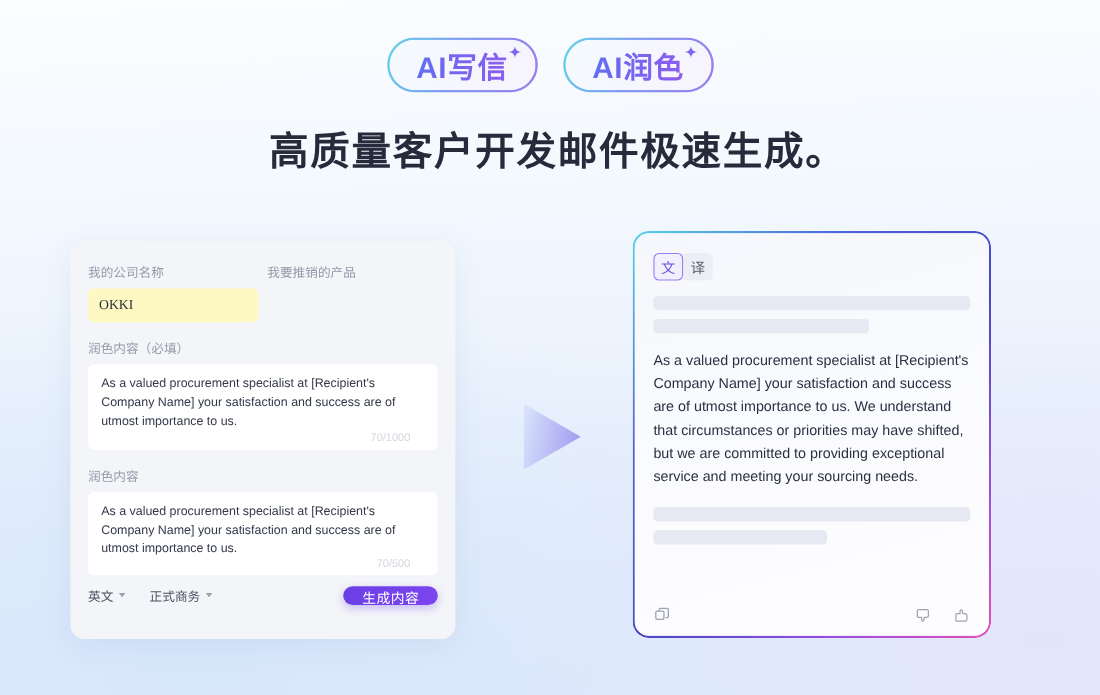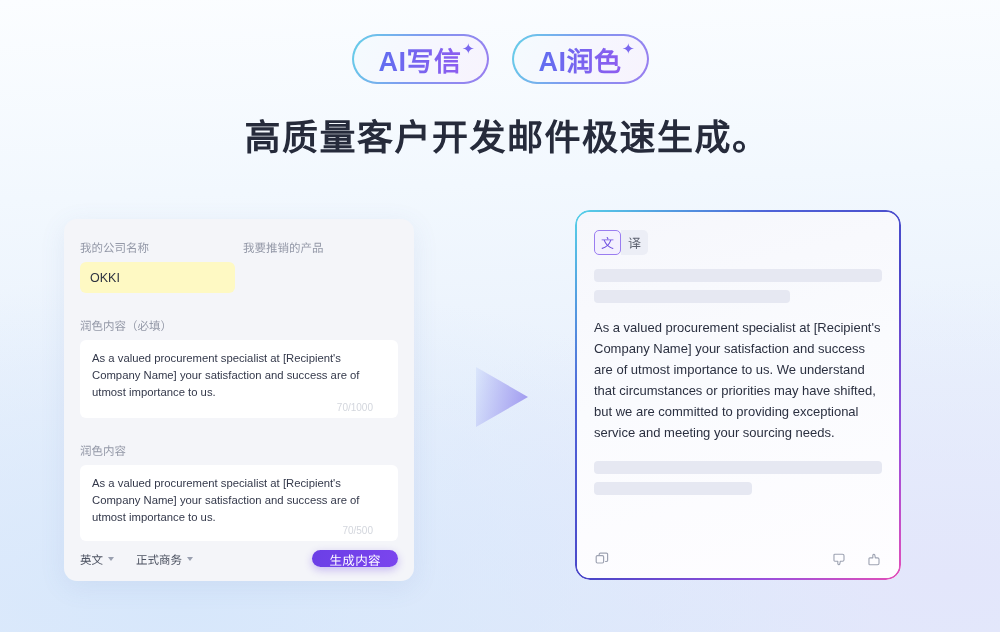--- a/index.html
+++ b/index.html
@@ -105,20 +105,21 @@
     height: 362px;
     background: #f4f5f9;
     border-radius: 13px;
     box-shadow: 0 6px 26px rgba(90,120,180,0.10);
     padding: 20px 16px 0 16px;
   }
 
   .field-row {
     display: flex;
     gap: 8px;
+    font-family: Liberation Serif, serif;
   }
   .field { flex: 1; min-width: 0; }
 
   .f-label {
     font-size: 11.5px;
     color: #9499a8;
     margin-bottom: 7px;
     display: block;
     white-space: nowrap;
   }
@@ -127,21 +128,21 @@
     height: 31px;
     background: #fef9c3;
     border-radius: 6px;
     display: flex;
     align-items: center;
     padding: 0 10px;
     font-size: 12.5px;
     color: #2e3340;
   }
 
-  .block { margin-top: 24px; }
+  .block { margin-top: 15px; }
 
   .f-area {
     position: relative;
     background: #ffffff;
     border-radius: 6px;
     padding: 10px 12px 0 12px;
   }
   .f-area.tall  { height: 78px; }
   .f-area.tall2 { height: 76px; }
 
@@ -158,21 +159,21 @@
     font-size: 10px;
     color: #d3d6dd;
   }
 
   .form-footer {
     position: absolute;
     left: 16px; right: 16px;
     bottom: 14px;
     height: 34px;
     display: flex;
-    align-items: flex-end;
+    align-items: flex-start;
   }
 
   .select-chip {
     display: flex;
     align-items: center;
     gap: 5px;
     font-size: 11.5px;
     color: #4d5362;
     margin-right: 22px;
     cursor: pointer;

